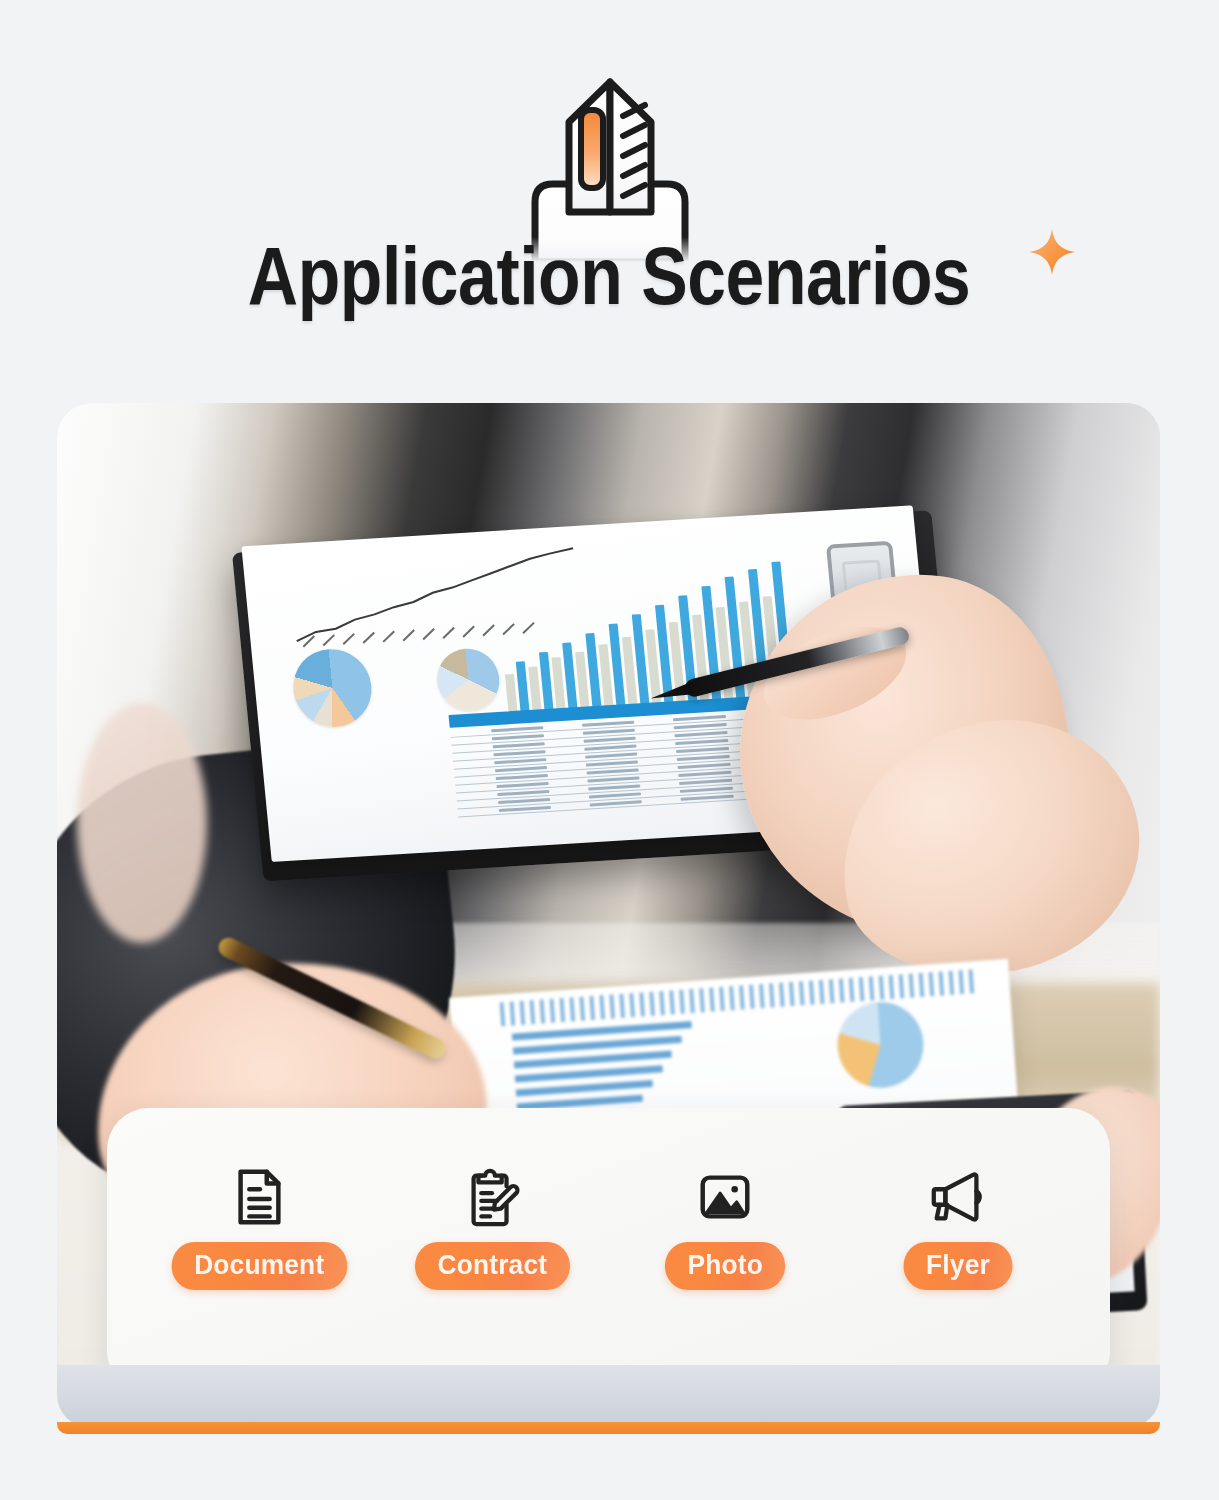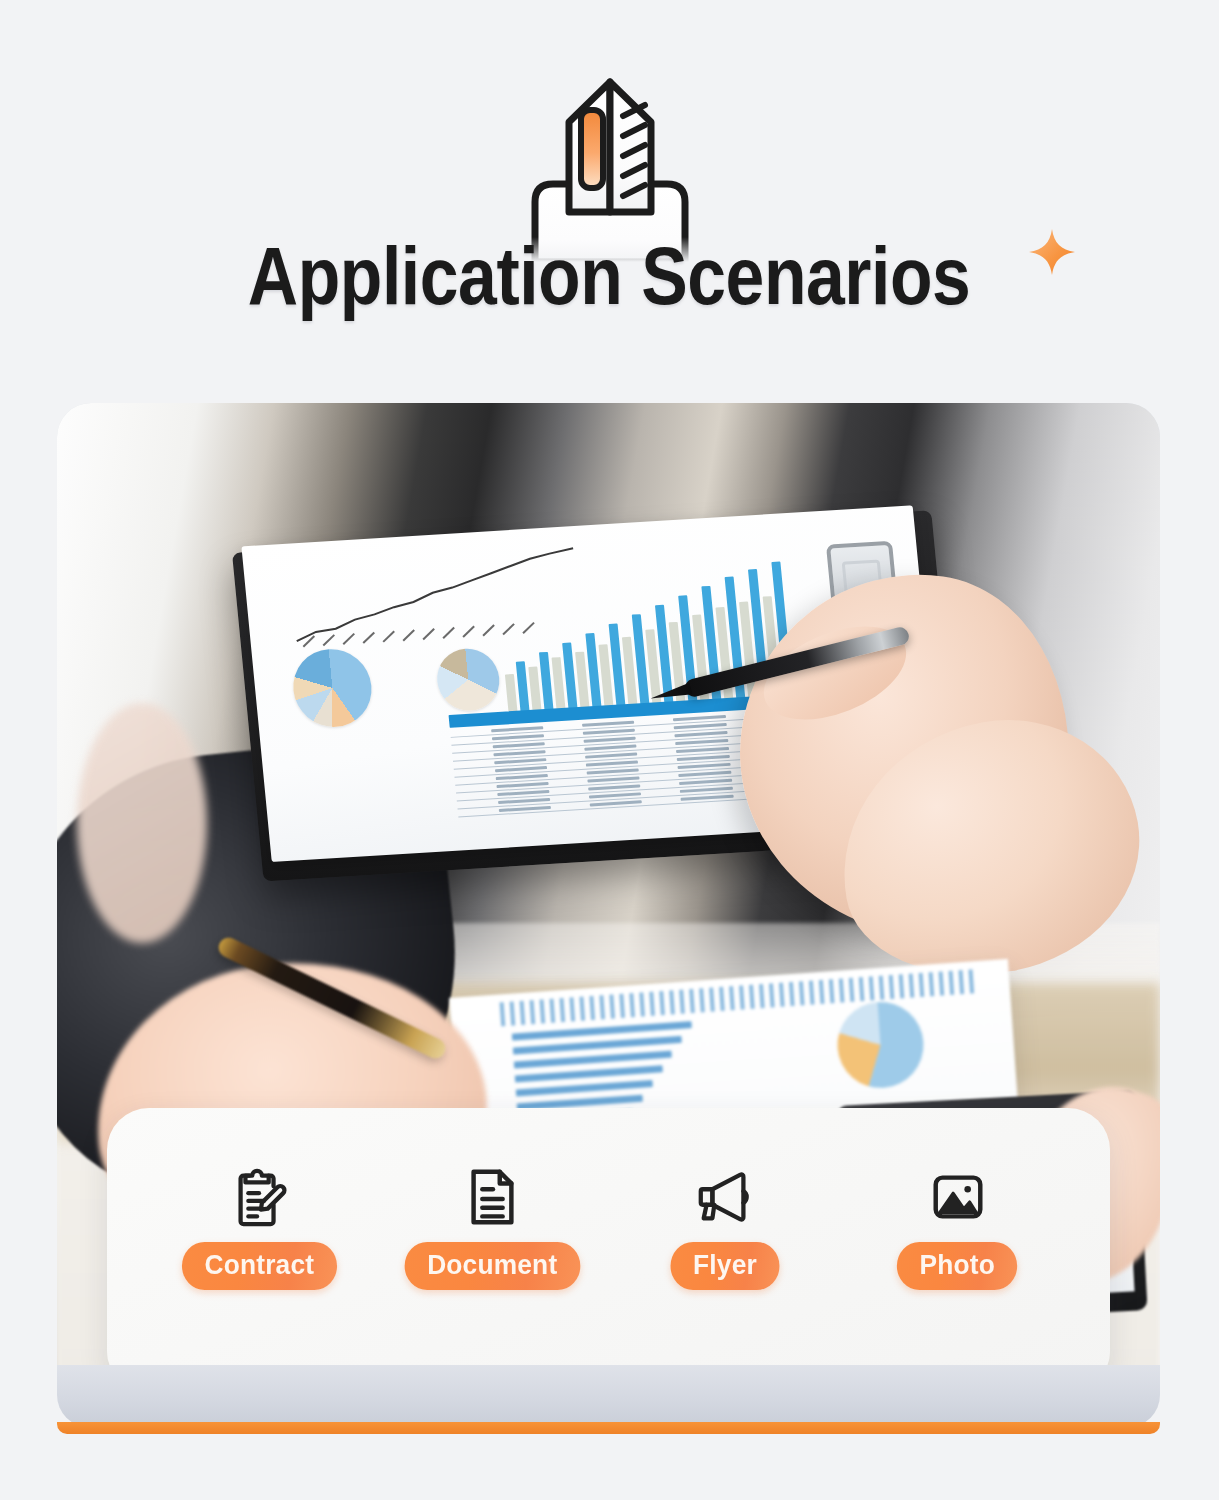--- a/index.html
+++ b/index.html
@@ -648,71 +648,71 @@
 
     <div class="hand-lower"></div>
     <div class="pen-lower"></div>
   </div>
 
   <div class="feature-card">
     <div class="feature-row">
 
       <div class="feature-item">
         <span class="feature-icon">
+          <svg viewBox="0 0 64 64" fill="none" stroke="#222" stroke-width="4.6" stroke-linejoin="round" stroke-linecap="round">
+            <path d="M13 6 h27 l12 12 v40 a0 0 0 0 1 0 0 H13 Z"></path>
+            <path d="M40 6 v12 h12"></path>
+            <line x1="22" y1="24" x2="33" y2="24"></line>
+            <line x1="22" y1="34" x2="43" y2="34"></line>
+            <line x1="22" y1="43" x2="43" y2="43"></line>
+            <line x1="22" y1="52" x2="43" y2="52"></line>
+          </svg>
+        </span>
+        <span class="pill">Document</span>
+      </div>
+
+      <div class="feature-item">
+        <span class="feature-icon">
           <svg viewBox="0 0 64 64" fill="none" stroke="#222" stroke-width="4.4" stroke-linejoin="round" stroke-linecap="round">
             <path d="M22 10 H16 a3 3 0 0 0 -3 3 V57 a3 3 0 0 0 3 3 H44 a3 3 0 0 0 3 -3 V40"></path>
             <path d="M42 10 h2 a3 3 0 0 1 3 3 v8"></path>
             <path d="M25 10 a5 5 0 0 1 10 0 h7 v7 H18 v-7 Z"></path>
             <line x1="21" y1="28" x2="32" y2="28"></line>
             <line x1="21" y1="36" x2="37" y2="36"></line>
             <line x1="21" y1="44" x2="34" y2="44"></line>
             <line x1="21" y1="52" x2="30" y2="52"></line>
             <path d="M57 24 l-16 16 -1 7 7 -1 16 -16 a3.5 3.5 0 0 0 -6 -6 Z" transform="translate(-6,-2)"></path>
           </svg>
         </span>
         <span class="pill">Contract</span>
       </div>
 
       <div class="feature-item">
         <span class="feature-icon">
           <svg viewBox="0 0 64 64" fill="none" stroke="#222" stroke-width="4.6" stroke-linejoin="round" stroke-linecap="round">
-            <path d="M13 6 h27 l12 12 v40 a0 0 0 0 1 0 0 H13 Z"></path>
-            <path d="M40 6 v12 h12"></path>
-            <line x1="22" y1="24" x2="33" y2="24"></line>
-            <line x1="22" y1="34" x2="43" y2="34"></line>
-            <line x1="22" y1="43" x2="43" y2="43"></line>
-            <line x1="22" y1="52" x2="43" y2="52"></line>
+            <rect x="9" y="12" width="46" height="40" rx="7"></rect>
+            <circle cx="42" cy="24" r="3.4" fill="#222" stroke="none"></circle>
+            <path d="M13 48 L27 28 L38 44 L44 37 L51 48 Z" fill="#222" stroke="#222" stroke-width="3"></path>
           </svg>
         </span>
-        <span class="pill">Document</span>
+        <span class="pill">Photo</span>
       </div>
 
       <div class="feature-item">
         <span class="feature-icon">
           <svg viewBox="0 0 64 64" fill="none" stroke="#222" stroke-width="4.4" stroke-linejoin="round" stroke-linecap="round">
             <path d="M9 24 h10 v16 H9 a2 2 0 0 1 -2 -2 V26 a2 2 0 0 1 2 -2 Z"></path>
             <path d="M19 24 L48 9 a2 2 0 0 1 3 2 v42 a2 2 0 0 1 -3 2 L19 40 Z"></path>
             <path d="M51 26 a7 7 0 0 1 0 12"></path>
             <path d="M13 40 l-3 14 h9 l2 -14"></path>
           </svg>
         </span>
         <span class="pill">Flyer</span>
       </div>
 
-      <div class="feature-item">
-        <span class="feature-icon">
-          <svg viewBox="0 0 64 64" fill="none" stroke="#222" stroke-width="4.6" stroke-linejoin="round" stroke-linecap="round">
-            <rect x="9" y="12" width="46" height="40" rx="7"></rect>
-            <circle cx="42" cy="24" r="3.4" fill="#222" stroke="none"></circle>
-            <path d="M13 48 L27 28 L38 44 L44 37 L51 48 Z" fill="#222" stroke="#222" stroke-width="3"></path>
-          </svg>
-        </span>
-        <span class="pill">Photo</span>
-      </div>
-
 
     </div>
   </div>
 
   <div class="shelf"></div>
   <div class="shelf-edge"></div>
 
 </div>
 
 </body></html>

